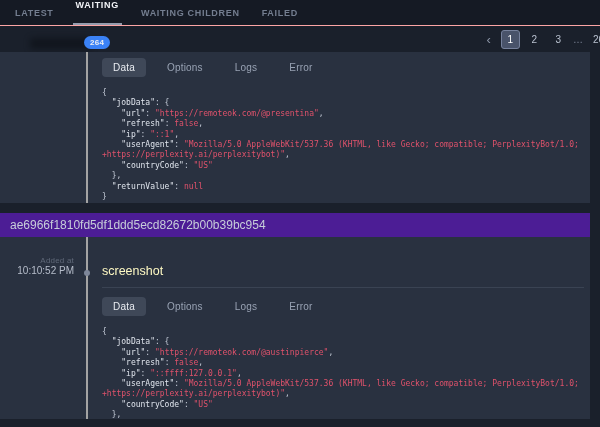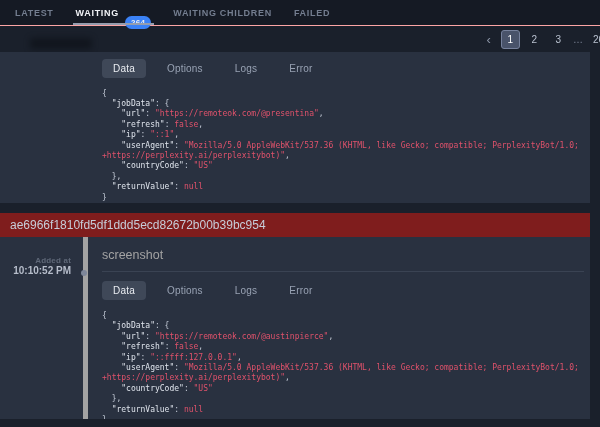--- a/index.html
+++ b/index.html
@@ -15,21 +15,21 @@
   .nav {
     position:absolute; top:0; left:0; right:0; height:26px;
     background:#151a24; border-bottom:1px solid #fca5a5;
     display:flex; align-items:stretch; padding:0 4px; z-index:5;
   }
   .nav-tab {
     position:relative; display:flex; align-items:center; gap:6px;
     padding:0 11px; color:#747e90; font-size:9px; font-weight:700;
     letter-spacing:0.7px; cursor:pointer; white-space:nowrap;
   }
-  .nav-tab.active { color:#f1f3f7; }
+  .nav-tab.active { color:#f1f3f7;flex-direction:column; }
   .nav-tab.active::after {
     content:""; position:absolute; left:8px; right:8px; bottom:0;
     height:2px; background:#949dae;
   }
   .badge {
     background:#343c4b; color:#9aa4b5; border-radius:9px;
     font-size:8px; font-weight:700; padding:2px 6px; letter-spacing:0.3px;
   }
   .badge.hl { background:#3b82f6; color:#eceef2;margin-top:20px; }
 
@@ -46,25 +46,25 @@
   .pg-prev { font-size:13px; color:#8b94a6; padding:0 5px; cursor:pointer; line-height:18px; }
   .pg-btn {
     min-width:19px; height:19px; display:flex; align-items:center;
     justify-content:center; border-radius:3px; color:#b9c1cf;
     border:1px solid transparent; cursor:pointer; padding:0 3px;
   }
   .pg-btn.active { background:#49536a; border-color:#76819c; color:#ffffff; }
   .pg-ellipsis { color:#7c8597; letter-spacing:1px; }
 
   
-  .card { position:absolute; left:0; right:10px; background:#293140; overflow:hidden;align-items:flex-end; }
+  .card { position:absolute; left:0; right:10px; background:#293140; overflow:hidden; }
   .card1 { top:52px; height:151px; display:flex; }
   .card2 { top:213px; height:206px; }
 
-  .tl-col { width:88px; flex:0 0 88px; border-right:5px solid #a3a3a3; position:relative;font-weight:bold; }
+  .tl-col { width:88px; flex:0 0 88px; border-right:2px solid #a3a3a3; position:relative; }
   .content-col { flex:1; padding:6px 6px 0 14px; min-width:0; }
 
   .jtabs { display:flex; align-items:center; gap:10px; }
   .jtab {
     color:#98a2b3; font-size:10px; padding:4px 11px; border-radius:4px;
     cursor:pointer; letter-spacing:0.2px;
   }
   .jtab.active { background:#3f4858; color:#e9ecf1; }
 
   .code {
@@ -72,32 +72,32 @@
     font-family:"DejaVu Sans Mono", monospace;
     font-size:8px; line-height:10.4px;
     white-space:pre; color:#c3cad6;
   }
   .tok-k { color:#dfe4ec; }
   .tok-p { color:#c3cad6; }
   .tok-v { color:#e0526b; }
 
   
   .job-id-bar {
-    height:24px; background:#7f1d1d; display:flex; align-items:center;
+    height:24px; background:#4c1d95; display:flex; align-items:center;
     padding:0 10px; color:#c7cdd9; font-size:12px; cursor:pointer;
   }
   .card2-body { display:flex; height:182px; }
   .added-wrap { position:absolute; top:19px; right:12px; text-align:right; }
   .added-label { color:#5f6878; font-size:8px; letter-spacing:0.2px; }
   .added-time { color:#b6bdca; font-size:10px; margin-top:0; white-space:nowrap; }
   .tl-dot {
     position:absolute; top:33px; right:-3.5px; width:6px; height:6px;
     border-radius:50%; background:#7d8699;
   }
-  .job-name { color:#a3a3a3; font-size:12.5px; padding-top:5px; }
+  .job-name { color:#fef9c3; font-size:12.5px; padding-top:5px;margin-top:16px; }
   .title-rule { border:none; border-top:1px solid #3a4353; margin:9px 0 9px 0; }
 </style>
 </head>
 <body>
 
 <nav class="nav">
   <div class="nav-tab">
       <span>LATEST</span>
     </div>
   <div class="nav-tab active">

